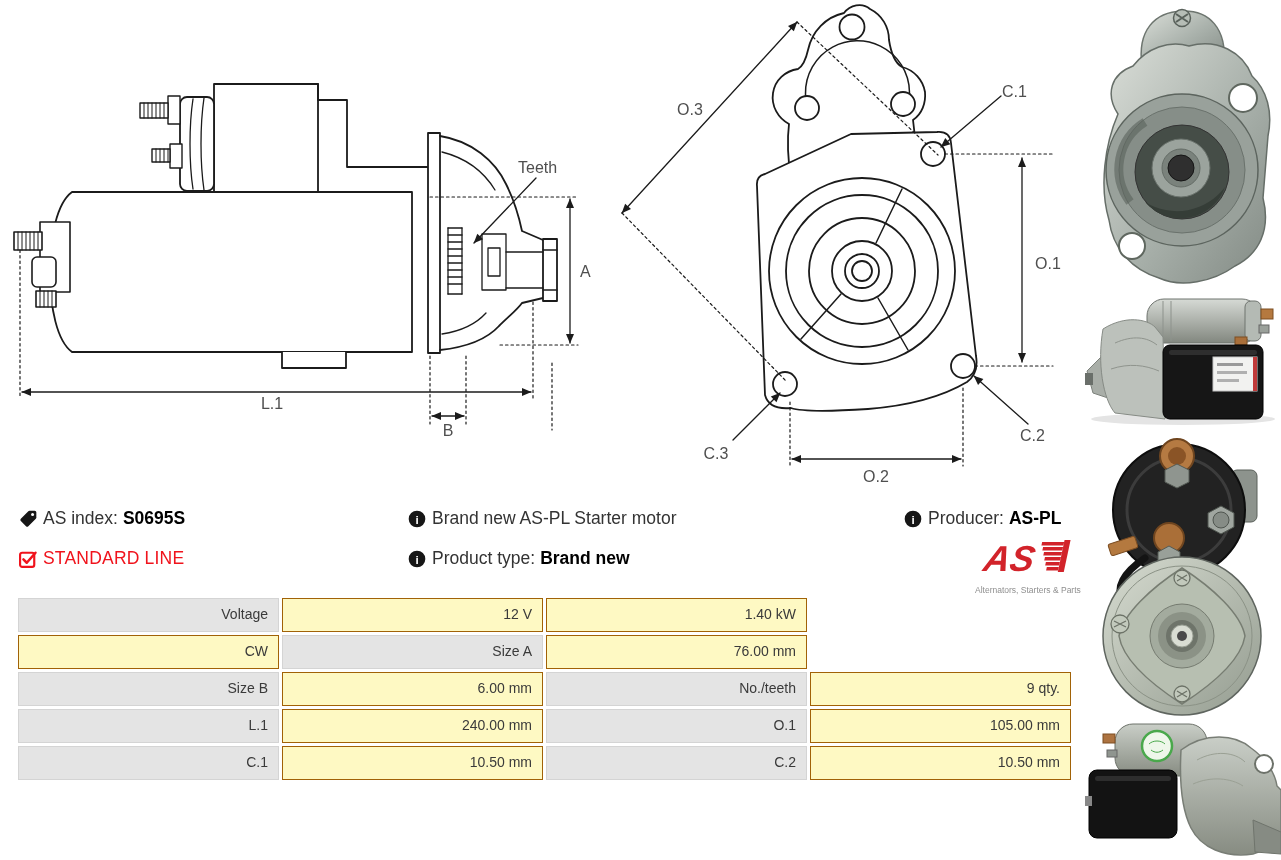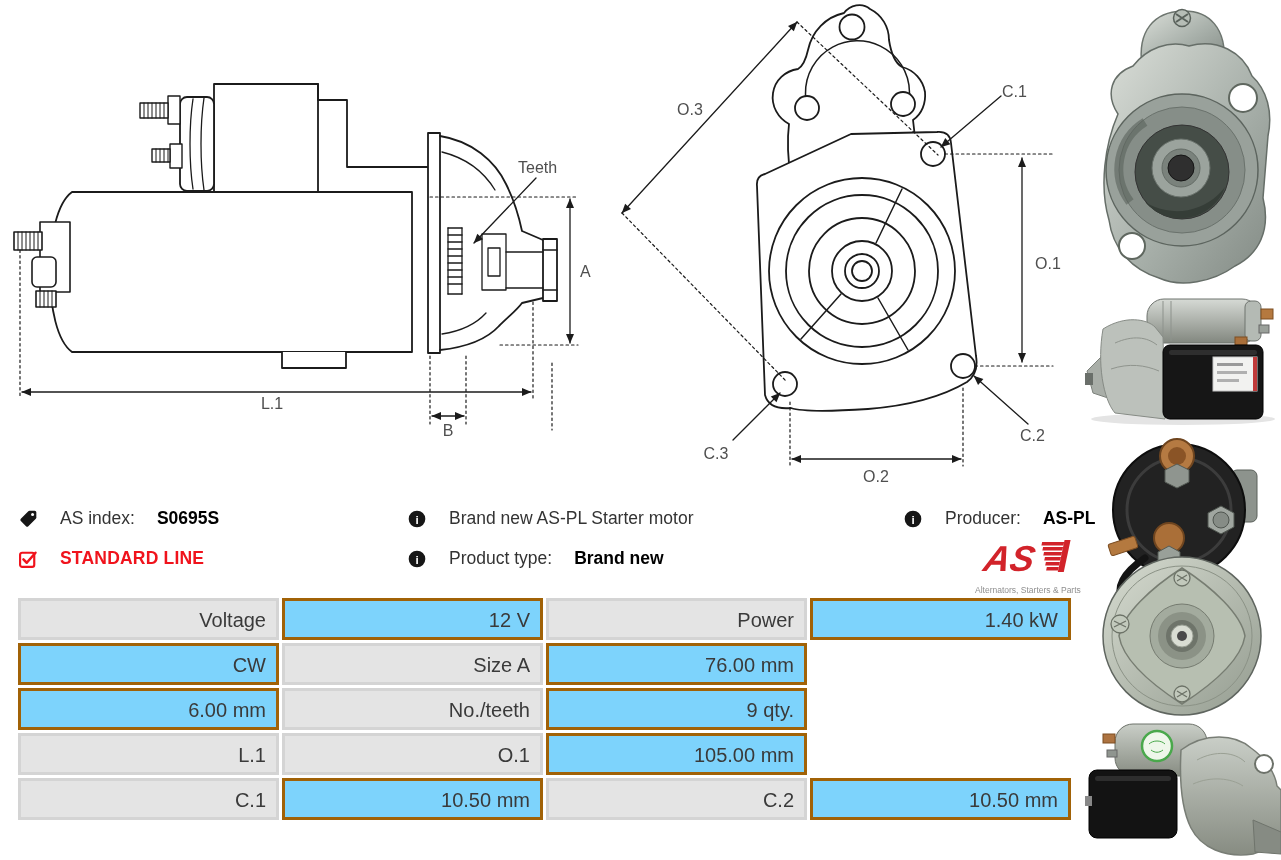--- a/index.html
+++ b/index.html
@@ -2,36 +2,36 @@
 <html><head>
 <meta charset="utf-8">
 <style>
   html,body{margin:0;padding:0;background:#fff;}
   body{width:1281px;height:860px;position:relative;overflow:hidden;
        font-family:"Liberation Sans",sans-serif;color:#3a3a3a;}
   .abs{position:absolute;}
   svg text{font-family:"Liberation Sans",sans-serif;}
   .draw-label{fill:#4f4f4f;font-size:16px;}
   
-  .info-item{position:absolute;display:flex;align-items:center;gap:22px;
+  .info-item{position:absolute;display:flex;align-items:center;gap:5px;
              font-size:17.5px;color:#333;white-space:nowrap;}
   .info-item .b{font-weight:bold;color:#000000;}
-  .std-line{color:#f0131c;font-weight:bold;letter-spacing:.2px;}
+  .std-line{color:#f0131c;font-weight:normal;letter-spacing:.2px;}
   .icon16{width:20px;height:20px;flex:0 0 auto;}
   
   .as-logo{position:absolute;left:975px;top:538px;width:102px;text-align:center;}
   .as-logo .sub{font-size:8.5px;color:#8f8f8f;margin-top:1px;white-space:nowrap;}
   
   .spec-table{position:absolute;left:18px;top:598px;width:1053px;}
   .spec-row{display:flex;gap:3px;margin-bottom:3px;}
-  .cell{box-sizing:border-box;border:3px solid #a16207;text-align:right;
-        padding:6px 10px 4px 8px;font-size:20px;color:#3a3a3a;
+  .cell{box-sizing:border-box;border:1px solid #a16207;text-align:right;
+        padding:6px 10px 4px 8px;font-size:14px;color:#3a3a3a;
         min-height:34px;line-height:1.3;}
   .lbl{width:261px;background:#e4e4e4;border-color:#d4d4d4;}
-  .val{width:261px;background:#7dd3fc;}
+  .val{width:261px;background:#fef9c3;}
   .row-tall .cell{min-height:56px;}
 </style>
 </head>
 <body>
 
 <svg class="abs" style="left:0;top:0" width="620" height="480" viewBox="0 0 620 480">
   <defs>
     <marker id="ah1" markerWidth="11" markerHeight="9" refX="9.5" refY="4.5" orient="auto-start-reverse" markerUnits="userSpaceOnUse">
       <path d="M0.5,0.5 L10,4.5 L0.5,8.5 Z" fill="#1b1b1b"></path>
     </marker>
@@ -355,35 +355,36 @@
       </g>
     </g>
   </svg>
   <div class="sub">Alternators, Starters &amp; Parts</div>
 </div>
 
 <div class="spec-table">
   <div class="spec-row">
     <div class="cell lbl">Voltage</div>
     <div class="cell val">12 V</div>
-    <div class="cell lbl">Power</div>
     <div class="cell val">1.40 kW</div>
   </div>
   <div class="spec-row">
     <div class="cell val">CW</div>
     <div class="cell lbl">Size A</div>
     <div class="cell val">76.00 mm</div>
   </div>
   <div class="spec-row">
+    <div class="cell lbl">Size B</div>
     <div class="cell val">6.00 mm</div>
     <div class="cell lbl">No./teeth</div>
     <div class="cell val">9 qty.</div>
   </div>
   <div class="spec-row">
     <div class="cell lbl">L.1</div>
+    <div class="cell val">240.00 mm</div>
     <div class="cell lbl">O.1</div>
     <div class="cell val">105.00 mm</div>
   </div>
   <div class="spec-row">
     <div class="cell lbl">C.1</div>
     <div class="cell val">10.50 mm</div>
     <div class="cell lbl">C.2</div>
     <div class="cell val">10.50 mm</div>
   </div>
 </div>

